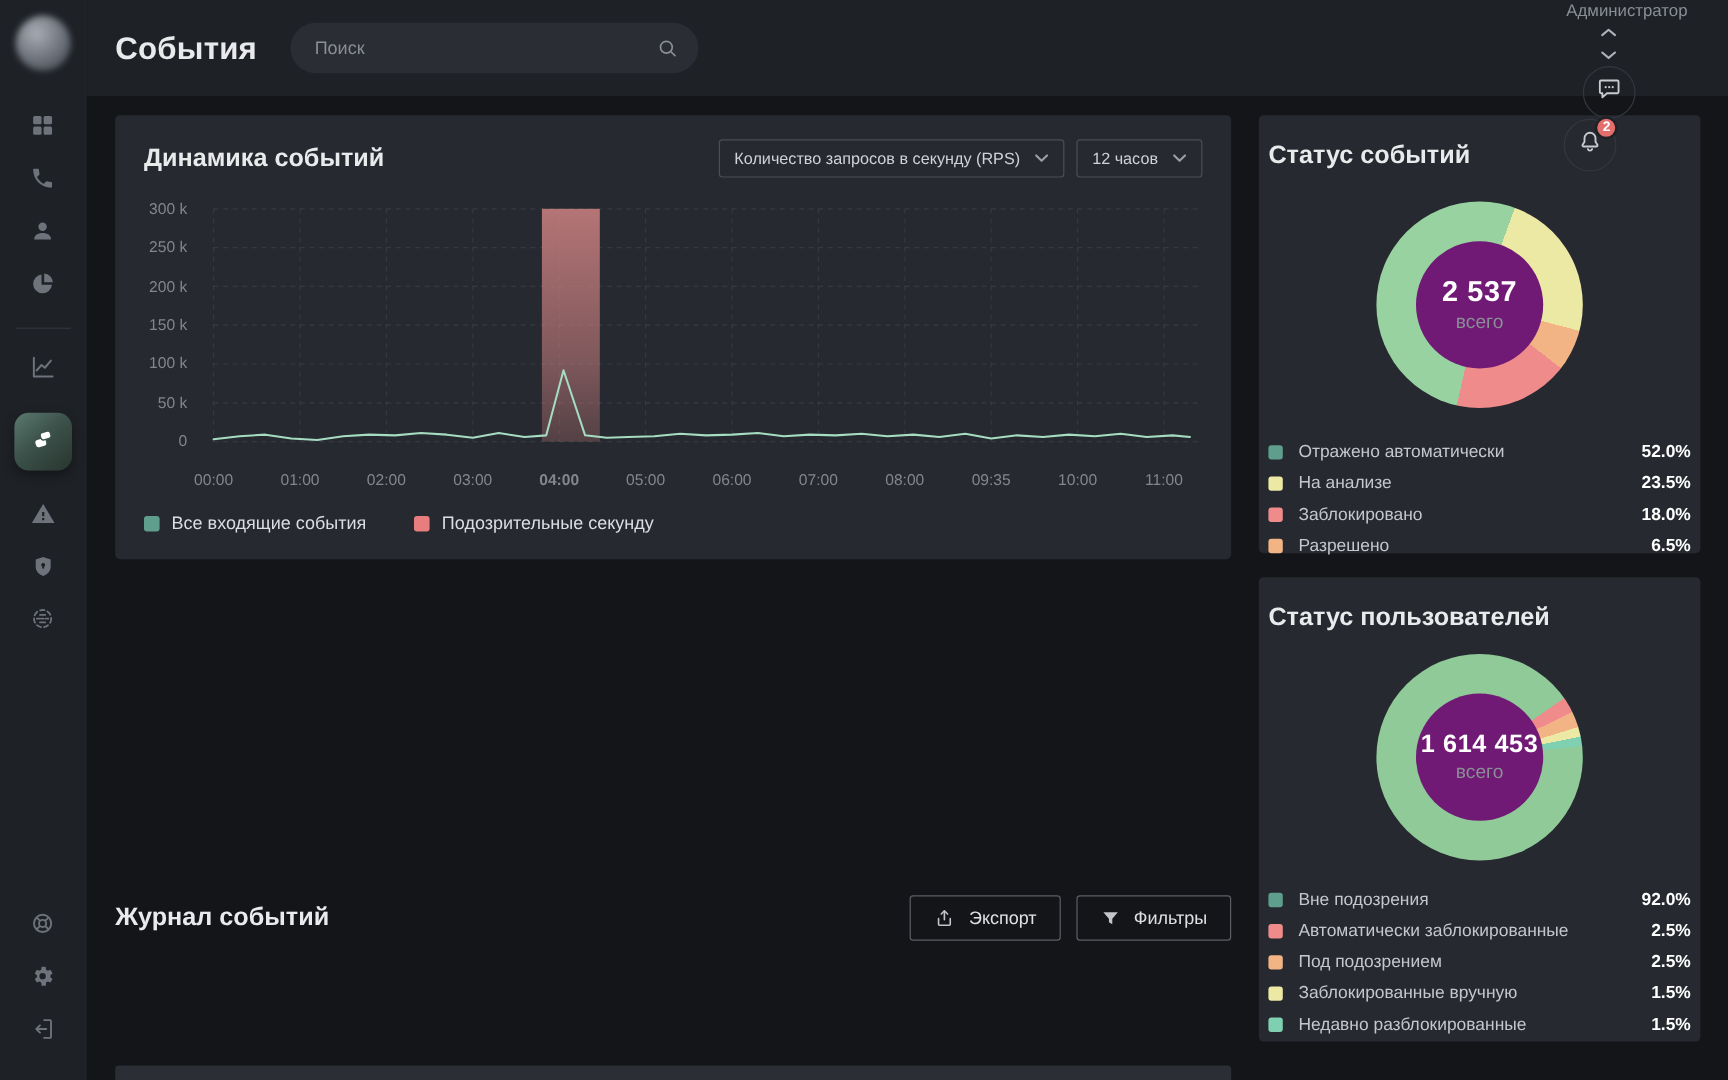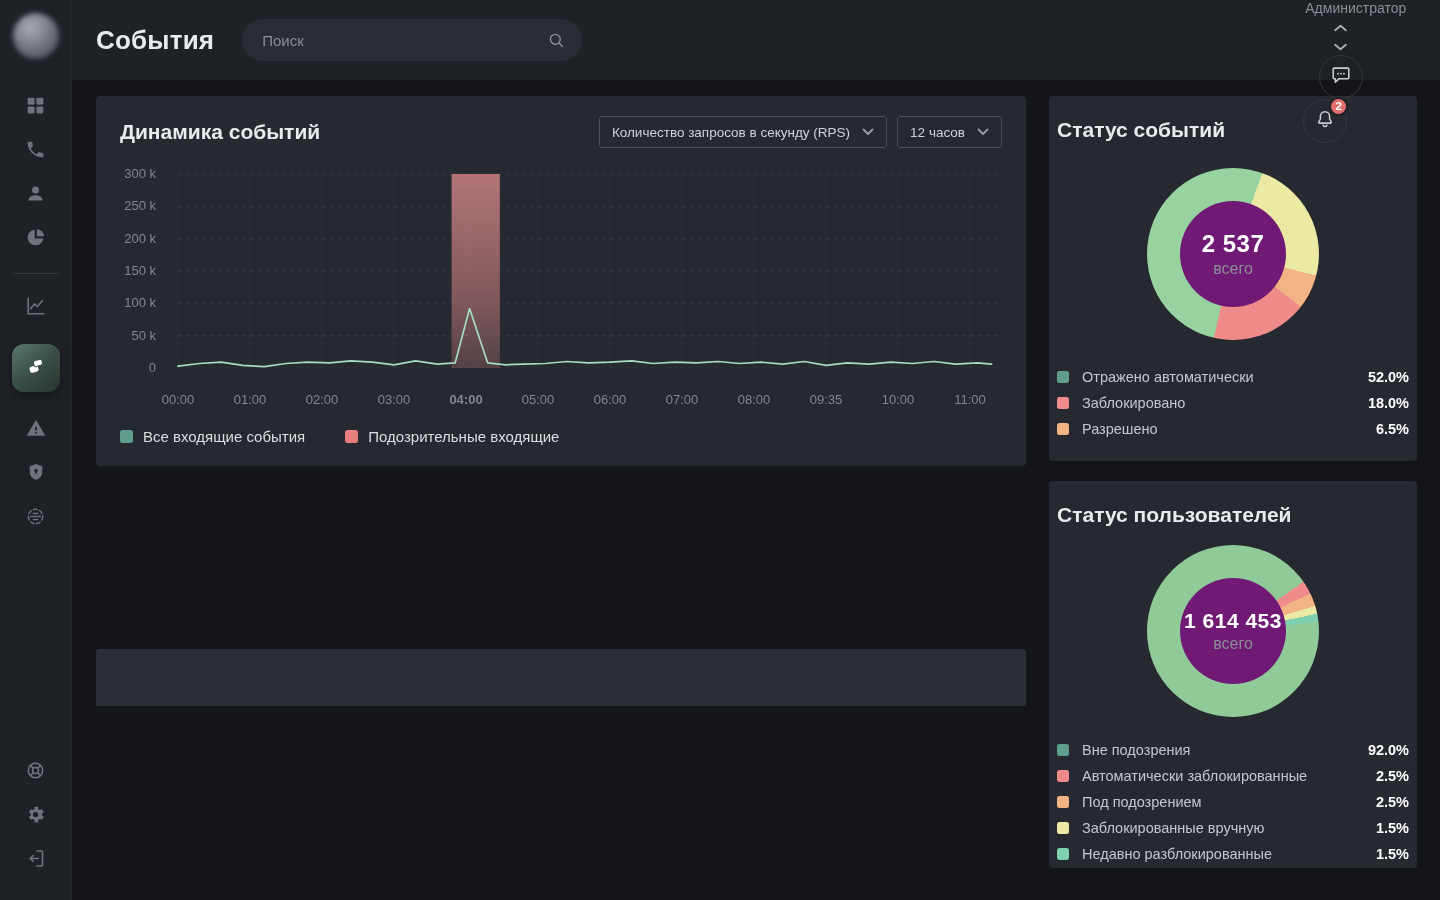--- a/index.html
+++ b/index.html
@@ -294,21 +294,21 @@
           <div class="xlab" style="left: 87.5598%;">10:00</div>
           <div class="xlab" style="left: 96.1722%;">11:00</div>
         </div>
       <div class="chart-legend">
         <div class="legend-item">
           <span class="legend-sq" style="background: rgb(95, 158, 141);"></span>
           <span>Все входящие события</span>
         </div>
         <div class="legend-item">
           <span class="legend-sq" style="background: rgb(232, 125, 125);"></span>
-          <span>Подозрительные входящие</span>
+          <span>Подозрительные секунду</span>
         </div>
       </div>
     </section>
 
     <div class="right-col">
       <section class="card status-card status-card-1">
         <h2 class="card-title">Статус событий</h2>
         <div class="donut-wrap">
           <div class="donut" id="donut-events" style="background: conic-gradient(from 20deg, rgb(236, 233, 164) 0%, rgb(236, 233, 164) 23.5%, rgb(242, 179, 133) 23.5%, rgb(242, 179, 133) 30%, rgb(239, 139, 139) 30%, rgb(239, 139, 139) 48%, rgb(151, 210, 160) 48%, rgb(151, 210, 160) 100%);"></div>
           <div class="donut-hole">
@@ -316,20 +316,25 @@
             <div class="donut-sub">всего</div>
           </div>
         </div>
         <div>
           <div class="stat-legend-row">
             <span class="stat-sq" style="background: rgb(95, 158, 141);"></span>
             <span>Отражено автоматически</span>
             <span class="stat-val">52.0%</span>
           </div>
           <div class="stat-legend-row">
+            <span class="stat-sq" style="background: rgb(236, 233, 164);"></span>
+            <span>На анализе</span>
+            <span class="stat-val">23.5%</span>
+          </div>
+          <div class="stat-legend-row">
             <span class="stat-sq" style="background: rgb(239, 139, 139);"></span>
             <span>Заблокировано</span>
             <span class="stat-val">18.0%</span>
           </div>
           <div class="stat-legend-row">
             <span class="stat-sq" style="background: rgb(242, 179, 133);"></span>
             <span>Разрешено</span>
             <span class="stat-val">6.5%</span>
           </div>
         </div>
@@ -367,20 +372,43 @@
           </div>
           <div class="stat-legend-row">
             <span class="stat-sq" style="background: rgb(127, 208, 176);"></span>
             <span>Недавно разблокированные</span>
             <span class="stat-val">1.5%</span>
           </div>
         </div>
       </section>
     </div>
 
+    <div class="journal-head">
+      <h2 class="card-title">Журнал событий</h2>
+      <div class="journal-buttons">
+        <button class="btn">
+          <span style="display:flex;color:#c2c4c9;">
+              <svg width="18" height="18" viewBox="0 0 24 24" fill="none" stroke="currentColor" stroke-width="1.8" stroke-linecap="round" stroke-linejoin="round">
+                <path d="M12 14V4.5"></path>
+                <path d="M8.5 7.5 12 4l3.5 3.5"></path>
+                <path d="M5.5 12.5v6.5a1 1 0 0 0 1 1h11a1 1 0 0 0 1-1v-6.5"></path>
+              </svg>
+            </span>
+          <span>Экспорт</span>
+        </button>
+        <button class="btn">
+          <span style="display:flex;color:#c2c4c9;">
+              <svg width="17" height="17" viewBox="0 0 24 24" fill="currentColor">
+                <path d="M3.5 4.5h17l-6.5 7.6v6.4l-4-2.2v-4.2L3.5 4.5z"></path>
+              </svg>
+            </span>
+          <span>Фильтры</span>
+        </button>
+      </div>
+    </div>
 
     <div class="table">
       <div class="trow thead">
         
         
         
         
         
         
       </div>

